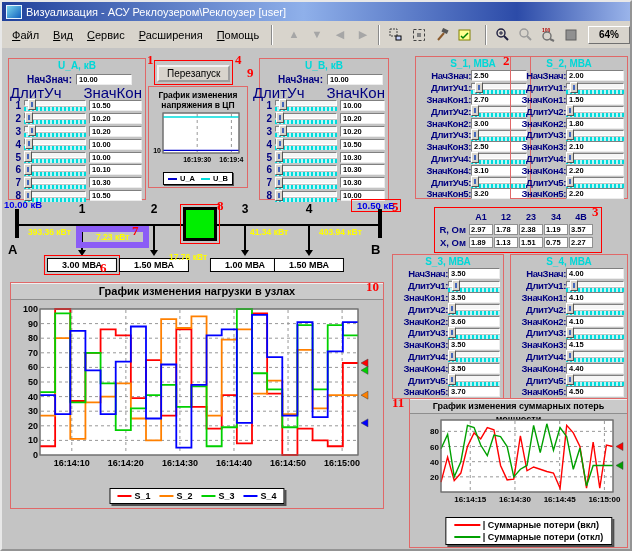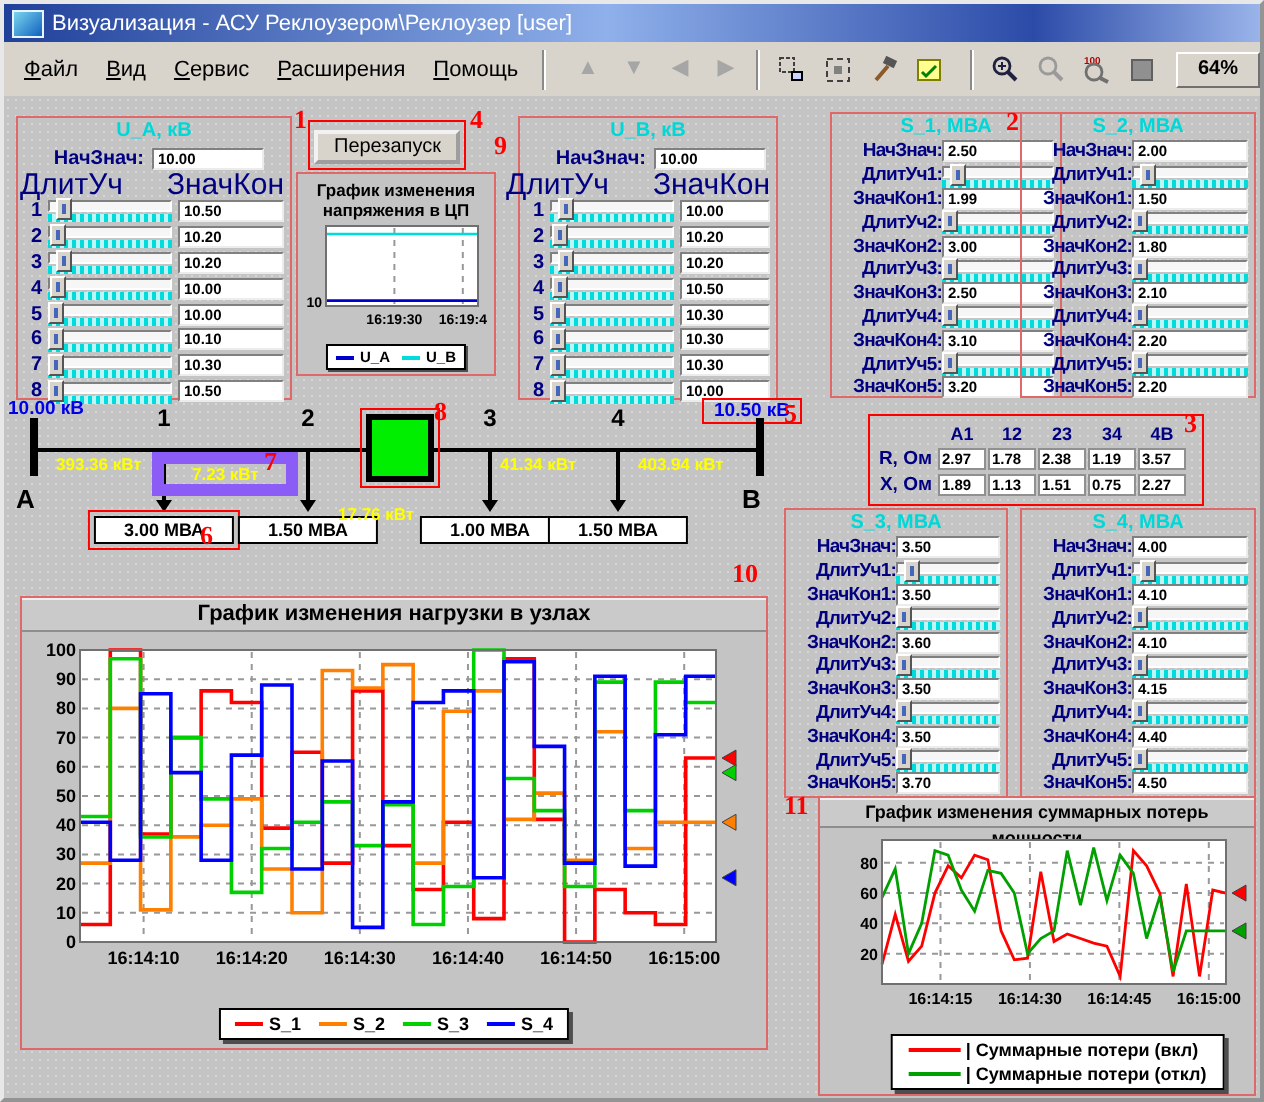--- a/index.html
+++ b/index.html
@@ -405,21 +405,21 @@
       <div class="sp-row">
         <span class="sp-label">ДлитУч1:</span>
         <span class="slider">
           <span class="track"></span>
           <span class="band"></span>
           <span class="thumb" style="left: 7%;"></span>
         </span>
       </div>
       <div class="sp-row">
         <span class="sp-label">ЗначКон1:</span>
-        <span class="vfield">1.99</span>
+        <span class="vfield">2.70</span>
       </div>
       <div class="sp-row">
         <span class="sp-label">ДлитУч2:</span>
         <span class="slider">
           <span class="track"></span>
           <span class="band"></span>
           <span class="thumb" style="left: 0%;"></span>
         </span>
       </div>
       <div class="sp-row">
@@ -714,21 +714,21 @@
           <span class="band"></span>
           <span class="thumb" style="left: 0%;"></span>
         </span>
       </div>
       <div class="sp-row">
         <span class="sp-label">ЗначКон5:</span>
         <span class="vfield">4.50</span>
       </div>
     </div>
 
-  <div class="chart-panel" id="loadPanel" style="left:8px;top:296px;width:374px;height:227px">
+  <div class="chart-panel" id="loadPanel" style="left:8px;top:280px;width:374px;height:227px">
     <div class="chart-strip">График изменения нагрузки в узлах</div>
     <svg id="loadSvg" width="370" height="182">
         <rect x="28" y="8" width="318" height="146" fill="#ffffff" stroke="#707070"></rect>
         <text x="26" y="157" text-anchor="end" font-size="9" font-weight="bold" fill="#000">0</text>
         <line x1="29" y1="139.4" x2="345" y2="139.4" stroke="#989898" stroke-dasharray="3,3"></line>
         <text x="26" y="142.4" text-anchor="end" font-size="9" font-weight="bold" fill="#000">10</text>
         <line x1="29" y1="124.8" x2="345" y2="124.8" stroke="#989898" stroke-dasharray="3,3"></line>
         <text x="26" y="127.8" text-anchor="end" font-size="9" font-weight="bold" fill="#000">20</text>
         <line x1="29" y1="110.2" x2="345" y2="110.2" stroke="#989898" stroke-dasharray="3,3"></line>
         <text x="26" y="113.2" text-anchor="end" font-size="9" font-weight="bold" fill="#000">30</text>

